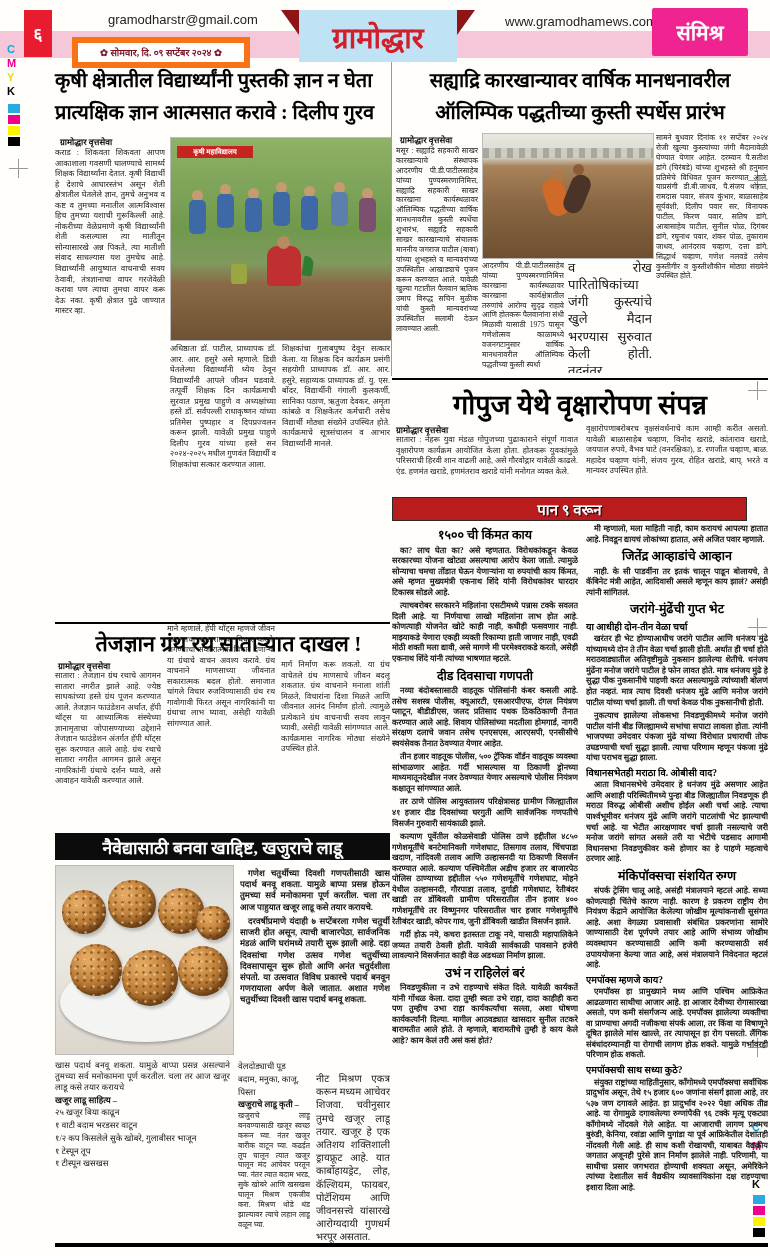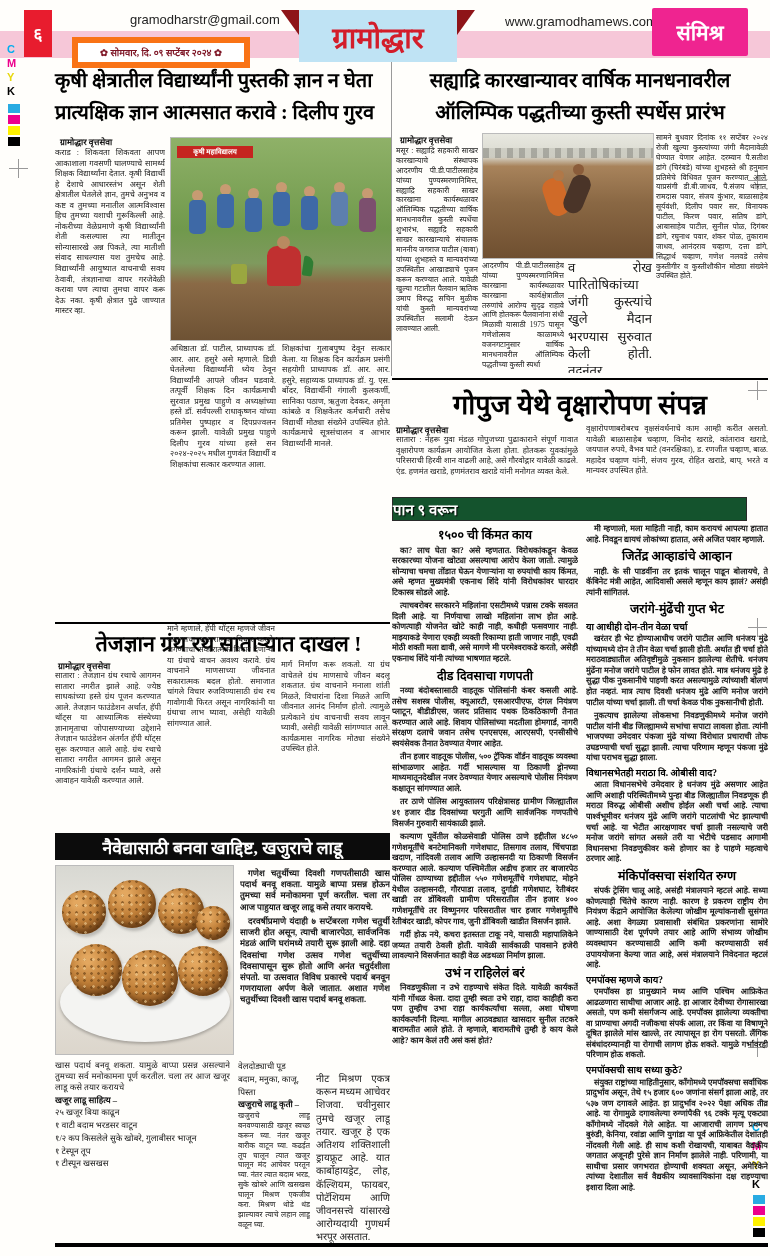--- a/index.html
+++ b/index.html
@@ -23,22 +23,22 @@
   .cmyk-letter{font-family:"Liberation Sans",sans-serif;font-weight:bold;font-size:11px;line-height:1;}
   .swatch{width:12px;height:9px;}
   .cross{color:#888;}
   .cross:before{content:"";position:absolute;left:-9px;top:0;width:19px;height:1px;background:#999;}
   .cross:after{content:"";position:absolute;left:0;top:-9px;width:1px;height:19px;background:#999;}
   
   .headline1{font-weight:bold;font-size:20px;line-height:1.6;color:#000;}
   .headline2{font-weight:bold;font-size:20px;line-height:1.6;color:#000;text-align:center;}
   .gopuj-head{font-weight:bold;font-size:27px;text-align:center;color:#000;}
   .tej-head{font-weight:bold;font-size:21.5px;text-align:center;color:#000;}
-  .band-dark{background:#14532d;border:1.5px solid #2a2a2a;color:#fff;font-weight:bold;font-size:15px;
-             display:flex;align-items:center;justify-content:flex-start;text-shadow:1px 1px 1px #000;}
+  .band-dark{background:#b91c1c;border:1.5px solid #2a2a2a;color:#fff;font-weight:bold;font-size:15px;
+             display:flex;align-items:center;justify-content:center;text-shadow:1px 1px 1px #000;}
   .band-black{background:#0c0c0c;color:#fff;font-weight:bold;font-size:17.5px;display:flex;align-items:center;justify-content:center;}
   .rule{background:#000;}
   .vline{background:#9a9a9a;}
   
   .photo{overflow:hidden;border:1px solid #bbb;}
   .p1{background:linear-gradient(180deg,#8fb168 0%,#70994c 45%,#7f9a5e 62%,#8a6a46 72%,#6e5234 100%);}
   .p1-banner{background:#c5241f;color:#fff;font-size:7px;font-weight:bold;text-align:center;line-height:1.2;padding:2px 3px;}
   .person{position:absolute;}
   .person .head{position:absolute;left:3px;top:0;width:11px;height:11px;border-radius:50%;background:#c79b72;}
   .person .body{position:absolute;left:0;top:10px;width:17px;height:34px;border-radius:5px;background:#3e69a6;}
@@ -58,21 +58,21 @@
 </style>
 </head>
 <body>
 
 <div class="page">
 
   <div class="abs pinkband" style="left:0;top:31px;width:770px;height:27px;"></div>
   <div class="abs pagenum" style="left:24px;top:10px;width:28px;height:47px;">
       <span>६</span>
     </div>
-  <div class="abs smalltext" style="left:130px;top:12px;">gramodharstr@gmail.com</div>
+  <div class="abs smalltext" style="left:108px;top:12px;">gramodharstr@gmail.com</div>
   <div class="abs datebox" style="left:72px;top:37px;width:166px;height:19px;">
       <span>✿ सोमवार, दि. ०९ सप्टेंबर २०२४ ✿</span>
     </div>
   <div class="abs tri" style="left:281px;top:10px;border-top:25px solid #8e1418;border-left:18px solid transparent;"></div>
   <div class="abs tri" style="left:457px;top:10px;border-top:25px solid #8e1418;border-right:18px solid transparent;"></div>
   <div class="abs masthead" style="left:299px;top:10px;width:158px;height:52px;">
       <span>ग्रामोद्धार</span>
     </div>
   <div class="abs smalltext" style="left:505px;top:14px;">www.gramodhamews.com</div>
   <div class="abs edition" style="left:652px;top:8px;width:96px;height:48px;">

